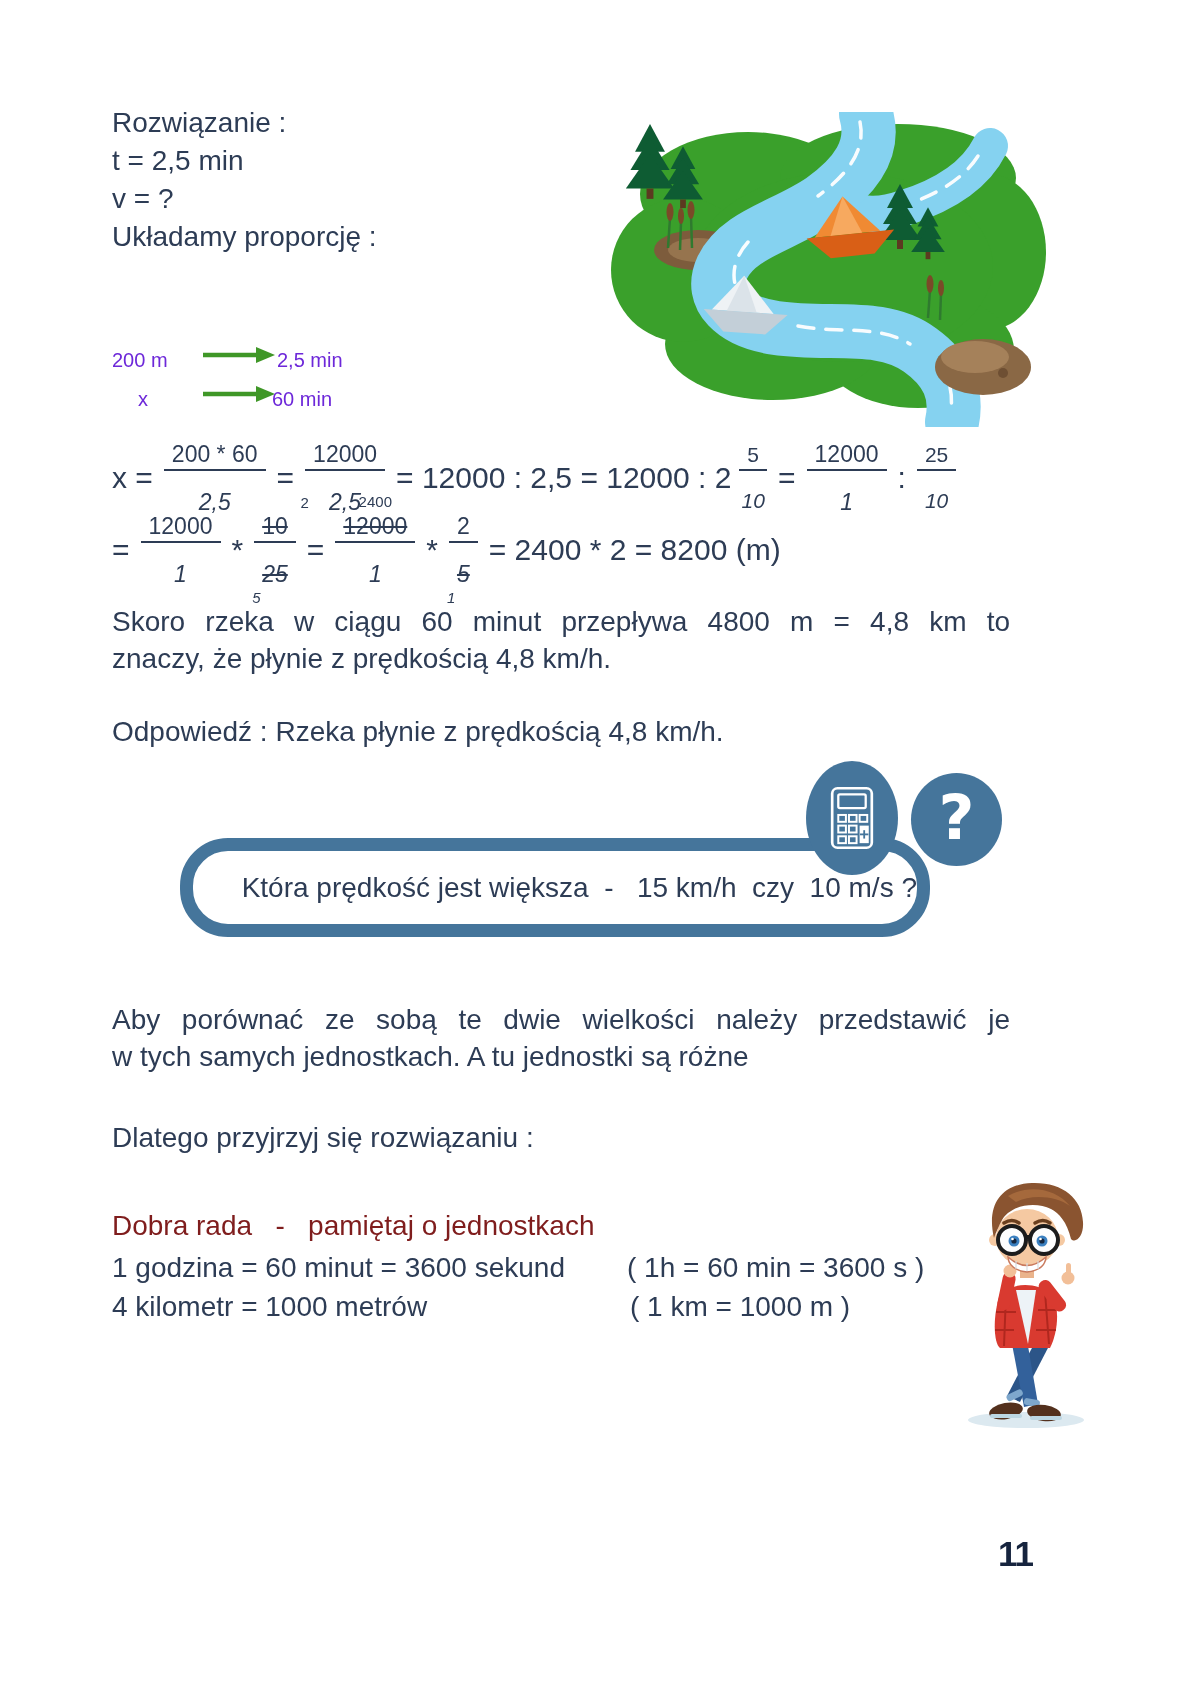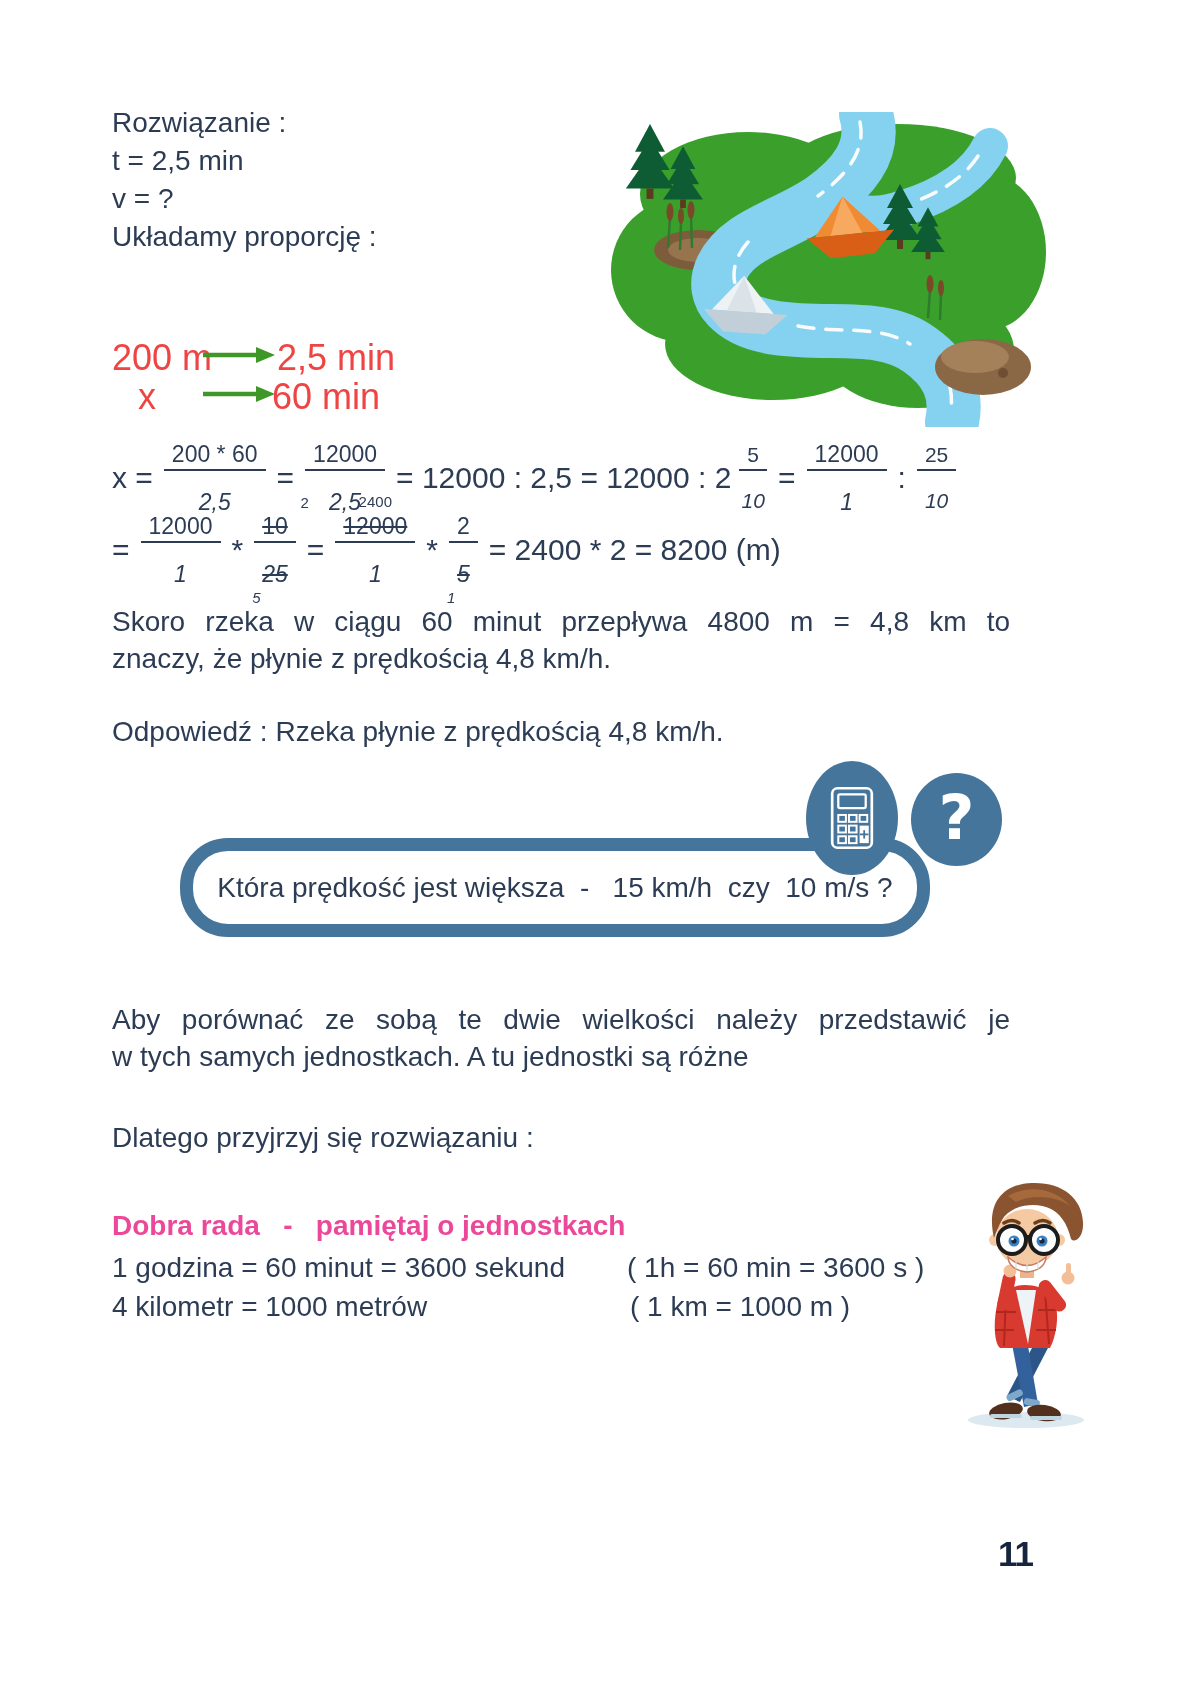--- a/index.html
+++ b/index.html
@@ -16,33 +16,33 @@
   .frac{display:inline-flex;flex-direction:column;align-items:center;font-size:23px;line-height:1.15;}
   .frac.small{font-size:21px;}
   .fnum{position:relative;border-bottom:2.5px solid #2d3c55;padding:0 8px 2px;}
   .fden{position:relative;padding-top:18px;font-style:italic;}
   .crossed{text-decoration:line-through;text-decoration-thickness:2.2px;}
   .ann{position:absolute;font-size:15px;line-height:1;}
   .ann.sup-right{top:-18px;right:-13px;}
   .ann.sup-center{top:-19px;left:50%;transform:translateX(-50%);}
   .ann.sub-left{bottom:-17px;left:-10px;}
   
-  .prop{font-size:36px;color:#ef4444;}
+  .prop{font-size:20px;color:#6d28d9;margin-top:12px;}
   
   .qbox{
     position:absolute;left:180px;top:838px;width:750px;height:99px;
     box-sizing:border-box;border:13px solid #45759b;border-radius:48px;
-    display:flex;align-items:center;justify-content:center;background:#fff;
+    display:flex;align-items:center;justify-content:flex-end;background:#fff;
   }
   .qbox-text{font-size:28px;color:#2d3c55;white-space:pre;}
   .circle{position:absolute;background:#45759b;border-radius:50%;display:flex;align-items:center;justify-content:center;}
   .calc-circle{left:806px;top:761px;width:92px;height:114px;}
   .q-circle{left:911px;top:773px;width:91px;height:93px;}
   .q-glyph{font-family:"DejaVu Sans",sans-serif;font-weight:700;font-size:62px;color:#ffffff;line-height:1;padding-bottom:4px;}
-  .tip-head{font-size:28px;font-weight:700;color:#ec4899;white-space:pre;}
+  .tip-head{font-size:28px;font-weight:400;color:#7f1d1d;white-space:pre;}
   .page-num{font-size:35px;font-weight:700;color:#16243e;letter-spacing:-1px;}
 </style>
 </head>
 <body>
 
 <div class="abs txt" style="left:112px;top:104px;">
   <div>Rozwiązanie :</div>
   <div>t = 2,5 min</div>
   <div>v = ?</div>
   <div>Układamy proporcję :</div>

